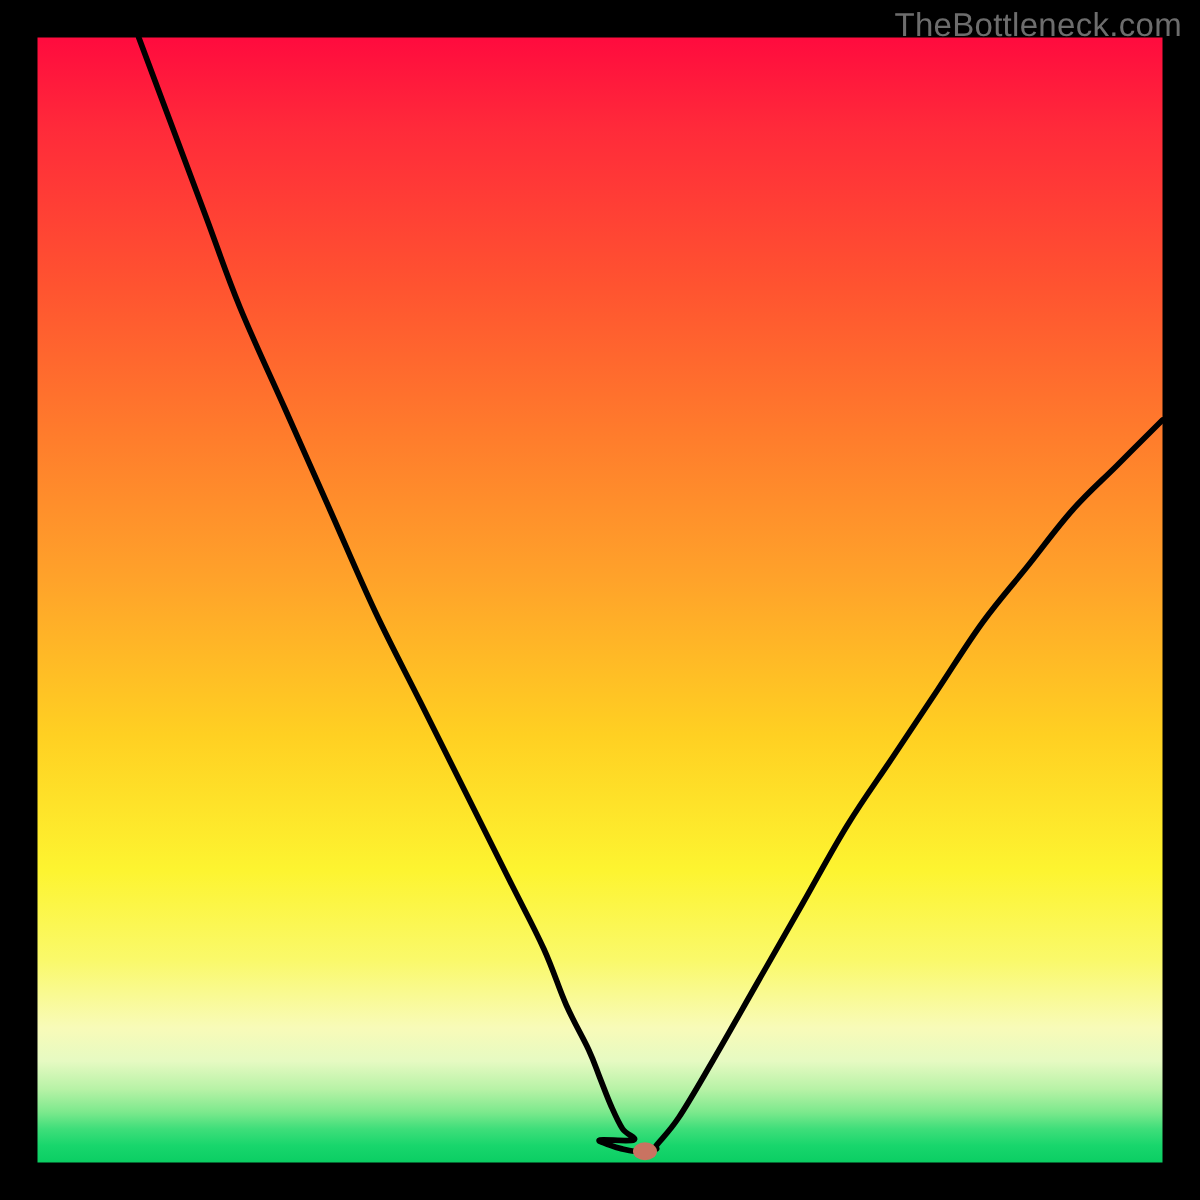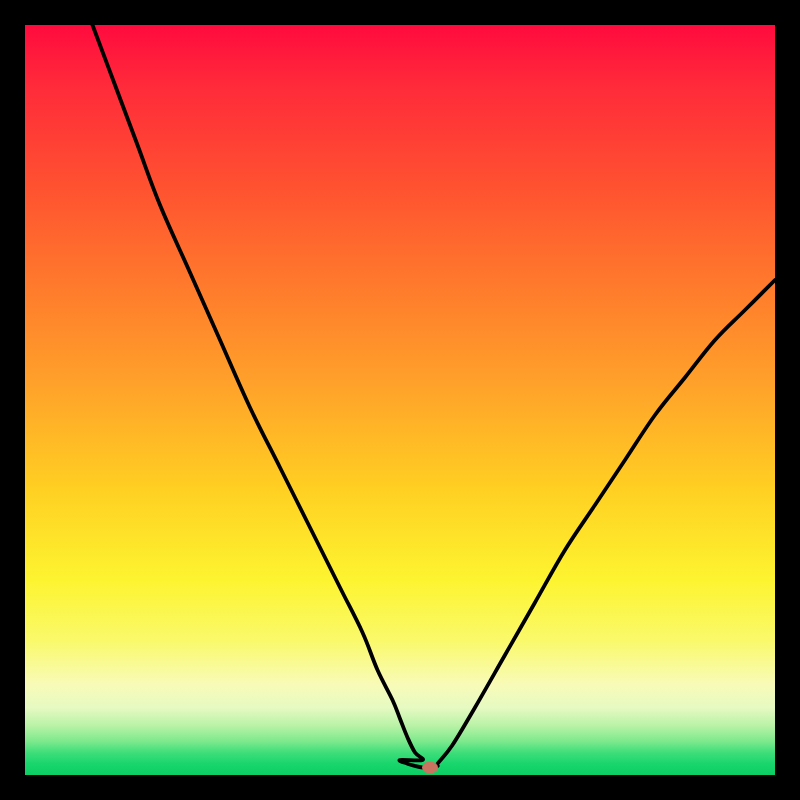--- a/index.html
+++ b/index.html
@@ -71,20 +71,21 @@
   .marker {
     fill: #c97361;
     stroke: none;
   }
 </style>
 </head>
 <body>
 
 <div class="frame">
 
+  <div class="watermark">TheBottleneck.com</div>
 
   <div class="plot-area">
     <svg class="curve" viewBox="0 0 750 750" preserveAspectRatio="none">
       <path id="curve-path" class="curve-path" d="M 67.50 0.00 C 71.55 10.80, 81.90 38.40, 90.00 60.00 C 98.10 81.60, 104.40 98.40, 112.50 120.00 C 120.60 141.60, 125.55 157.05, 135.00 180.00 C 144.45 202.95, 154.20 223.20, 165.00 247.50 C 175.80 271.80, 184.20 290.70, 195.00 315.00 C 205.80 339.30, 214.20 359.55, 225.00 382.50 C 235.80 405.45, 244.20 420.90, 255.00 442.50 C 265.80 464.10, 274.20 480.90, 285.00 502.50 C 295.80 524.10, 305.55 543.60, 315.00 562.50 C 324.45 581.40, 330.75 592.65, 337.50 607.50 C 344.25 622.35, 347.10 632.85, 352.50 645.00 C 357.90 657.15, 363.45 666.23, 367.50 675.00 C 371.55 683.77, 372.30 687.00, 375.00 693.75 C 377.70 700.50, 379.80 706.42, 382.50 712.50 C 385.20 718.58, 387.30 723.45, 390.00 727.50 C 392.70 731.55, 400.20 733.65, 397.50 735.00 C 394.80 736.35, 377.70 734.33, 375.00 735.00 C 372.30 735.67, 379.80 737.67, 382.50 738.75 C 385.20 739.83, 387.30 740.33, 390.00 741.00 C 392.70 741.67, 394.80 742.23, 397.50 742.50 C 400.20 742.77, 402.30 742.77, 405.00 742.50 C 407.70 742.23, 411.15 741.67, 412.50 741.00 C 413.85 740.33, 409.80 742.53, 412.50 738.75 C 415.20 734.97, 420.75 730.13, 427.50 720.00 C 434.25 709.88, 440.55 698.70, 450.00 682.50 C 459.45 666.30, 469.20 648.90, 480.00 630.00 C 490.80 611.10, 499.20 596.40, 510.00 577.50 C 520.80 558.60, 529.20 542.55, 540.00 525.00 C 550.80 507.45, 559.20 496.20, 570.00 480.00 C 580.80 463.80, 589.20 451.20, 600.00 435.00 C 610.80 418.80, 619.20 404.85, 630.00 390.00 C 640.80 375.15, 649.20 366.00, 660.00 352.50 C 670.80 339.00, 679.20 327.15, 690.00 315.00 C 700.80 302.85, 709.20 295.80, 720.00 285.00 C 730.80 274.20, 744.60 260.40, 750.00 255.00"></path>
       <ellipse id="marker" class="marker" rx="8" ry="6" cx="405.00" cy="742.50"></ellipse>
     </svg>
   </div>
 
 </div>
 

